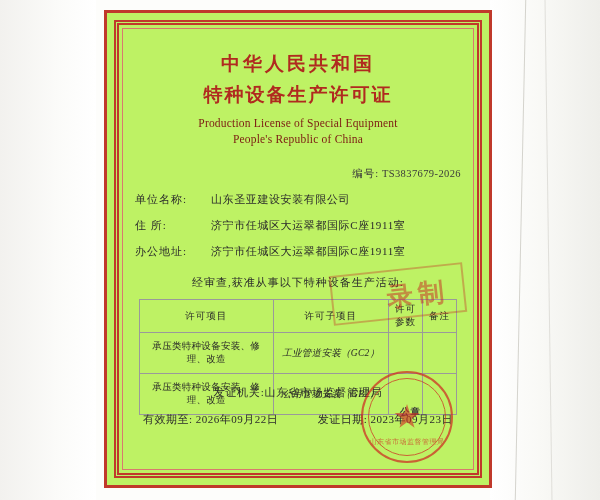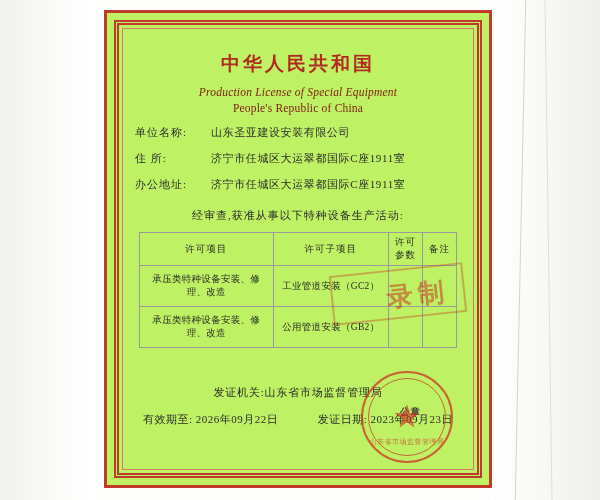--- a/index.html
+++ b/index.html
@@ -89,21 +89,20 @@
     letter-spacing: 2px;
     color: #b02a1f;
     margin-top: 5px;
   }
   .title-en1 {
     text-align: center;
     font-size: 11.5px;
     color: #7c1a12;
     margin-top: 9px;
     letter-spacing: 0.2px;
-    font-style: italic;
   }
   .title-en2 {
     text-align: center;
     font-size: 11.5px;
     color: #7c1a12;
     margin-top: 4px;
     letter-spacing: 0.2px;
   }
 
   .serial-row {
@@ -167,20 +166,21 @@
   col.c3 { width: 34px; }
   col.c4 { width: 34px; }
   table.permits td.item {
     text-align: center;
     padding: 5px 4px;
     height: 30px;
     letter-spacing: 0.3px;
   }
   table.permits td.level {
     letter-spacing: 0.3px;
+    font-style: italic;
   }
 
   .footer {
     position: absolute;
     left: 0;
     right: 0;
     bottom: 40px;
   }
   .issuer-row {
     display: flex;
@@ -281,23 +281,28 @@
   <div class="paper-shade-right"></div>
   <div class="paper-crease"></div>
   <div class="paper-crease2"></div>
 
   <div class="cert">
     <div class="cert-inner-band"></div>
 
     <div class="cert-body">
 
       <div class="title-cn1">中华人民共和国</div>
+      <div class="title-cn2">特种设备生产许可证</div>
       <div class="title-en1">Production License of Special Equipment</div>
       <div class="title-en2">People's Republic of China</div>
 
+      <div class="serial-row">
+        <span class="serial-label">编号:</span>
+        <span class="serial-value">TS3837679-2026</span>
+      </div>
 
       <div class="field-row">
         <span class="field-label">单位名称:</span>
         <span class="field-value">山东圣亚建设安装有限公司</span>
       </div>
       <div class="field-row">
         <span class="field-label">住    所:</span>
         <span class="field-value">济宁市任城区大运翠都国际C座1911室</span>
       </div>
       <div class="field-row">

